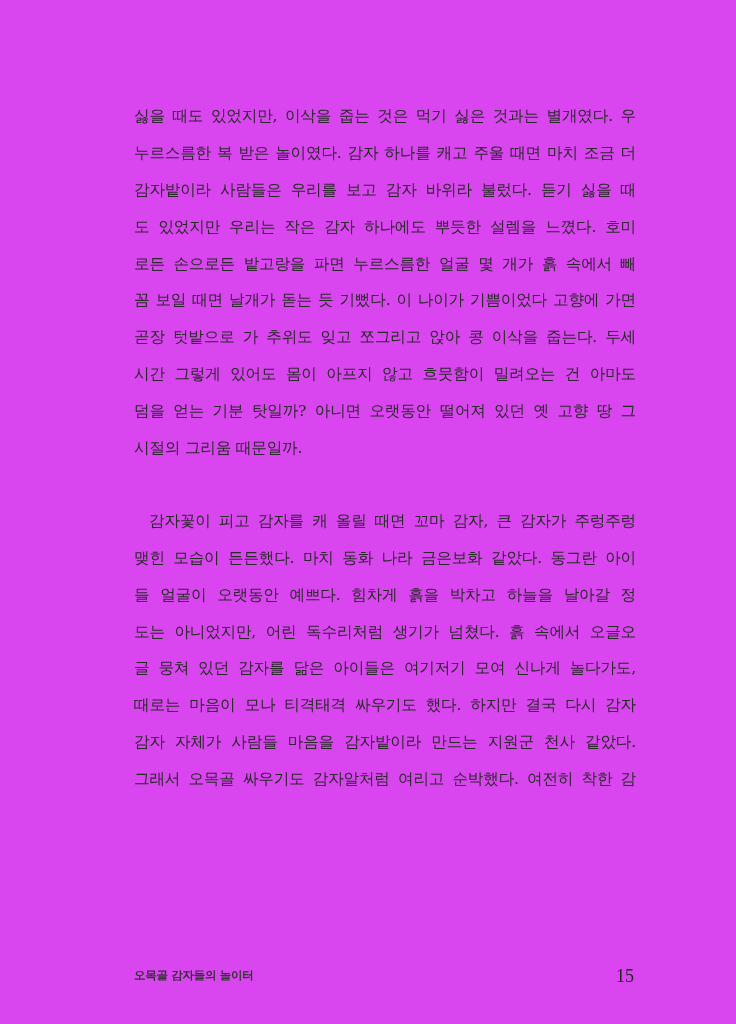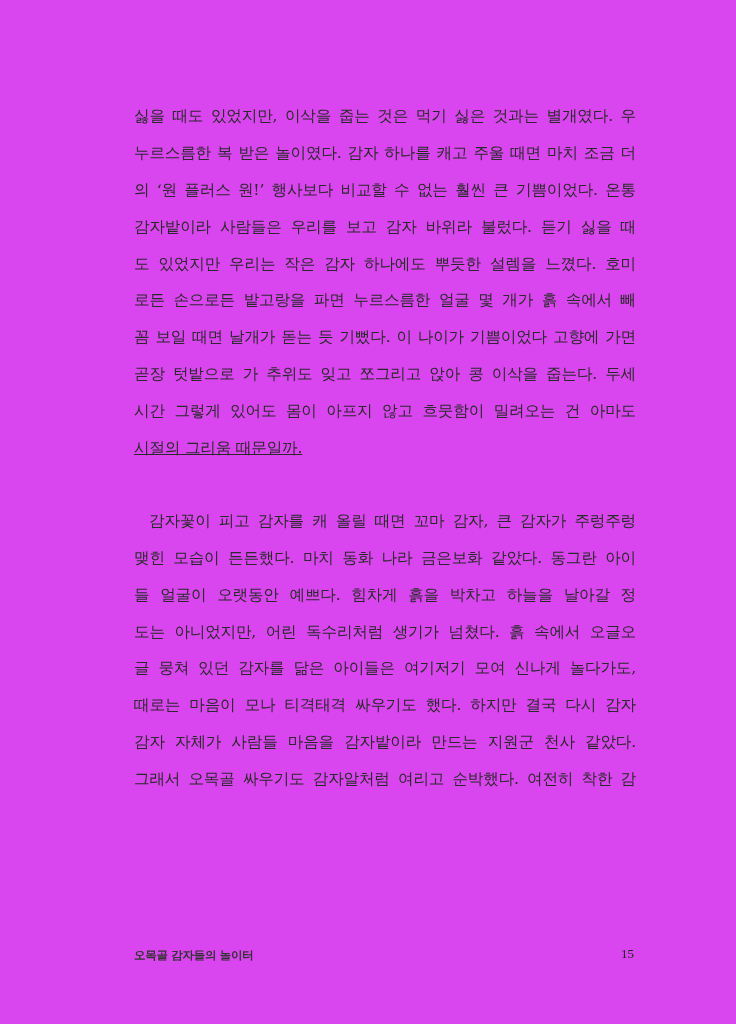--- a/index.html
+++ b/index.html
@@ -33,70 +33,69 @@
       height: 36.9px;
       line-height: 36.9px;
       font-size: 15.6px;
       white-space: nowrap;
       letter-spacing: -0.2px;
       text-align: justify;
       text-align-last: justify;
     }
     .line.last {
       text-align-last: left;
-      text-decoration: underline;
     }
     .line.indent {
       padding-left: 15px;
     }
     .para-gap {
       display: block;
       height: 36px;
     }
     .footer {
       position: absolute;
       left: 134px;
-      top: 946px;
+      top: 966px;
       width: 502px;
       height: 22px;
     }
     .footer-title {
       position: absolute;
       left: 0;
       top: 2px;
       font-family: "DejaVu Sans", "Liberation Sans", sans-serif;
       font-size: 11.5px;
       font-weight: bold;
       color: #333333;
       letter-spacing: -0.3px;
     }
     .page-number {
       position: absolute;
       right: 2px;
       top: 0;
       font-family: "Liberation Serif", "DejaVu Serif", serif;
-      font-size: 13px;
+      font-size: 18px;
       color: #222222;
     }
   </style>
 </head>
 <body>
 
 <div class="page">
   <div class="body-text">
 
     <span class="line">싫을 때도 있었지만, 이삭을 줍는 것은 먹기 싫은 것과는 별개였다. 우</span>
     <span class="line">누르스름한 복 받은 놀이였다. 감자 하나를 캐고 주울 때면 마치 조금 더</span>
-    <span class="line">의 ‘원 플러스 원!’ 행사보다 비교할 수 없는 훨씬 큰 기쁨이었다. 온통</span>
     <span class="line">감자밭이라 사람들은 우리를 보고 감자 바위라 불렀다. 듣기 싫을 때</span>
     <span class="line">도 있었지만 우리는 작은 감자 하나에도 뿌듯한 설렘을 느꼈다. 호미</span>
     <span class="line">로든 손으로든 밭고랑을 파면 누르스름한 얼굴 몇 개가 흙 속에서 빼</span>
     <span class="line">꼼 보일 때면 날개가 돋는 듯 기뻤다. 이 나이가 기쁨이었다 고향에 가면</span>
     <span class="line">곧장 텃밭으로 가 추위도 잊고 쪼그리고 앉아 콩 이삭을 줍는다. 두세</span>
     <span class="line">시간 그렇게 있어도 몸이 아프지 않고 흐뭇함이 밀려오는 건 아마도</span>
+    <span class="line">덤을 얻는 기분 탓일까? 아니면 오랫동안 떨어져 있던 옛 고향 땅 그</span>
     <span class="line last">시절의 그리움 때문일까.</span>
 
     <span class="para-gap"></span>
 
     <span class="line indent">감자꽃이 피고 감자를 캐 올릴 때면 꼬마 감자, 큰 감자가 주렁주렁</span>
     <span class="line">맺힌 모습이 든든했다. 마치 동화 나라 금은보화 같았다. 동그란 아이</span>
     <span class="line">들 얼굴이 오랫동안 예쁘다. 힘차게 흙을 박차고 하늘을 날아갈 정</span>
     <span class="line">도는 아니었지만, 어린 독수리처럼 생기가 넘쳤다. 흙 속에서 오글오</span>
     <span class="line">글 뭉쳐 있던 감자를 닮은 아이들은 여기저기 모여 신나게 놀다가도,</span>
     <span class="line">때로는 마음이 모나 티격태격 싸우기도 했다. 하지만 결국 다시 감자</span>

